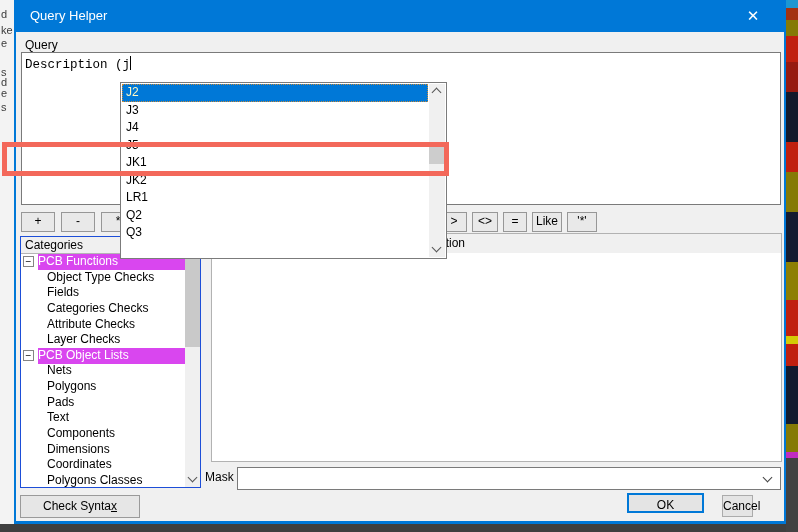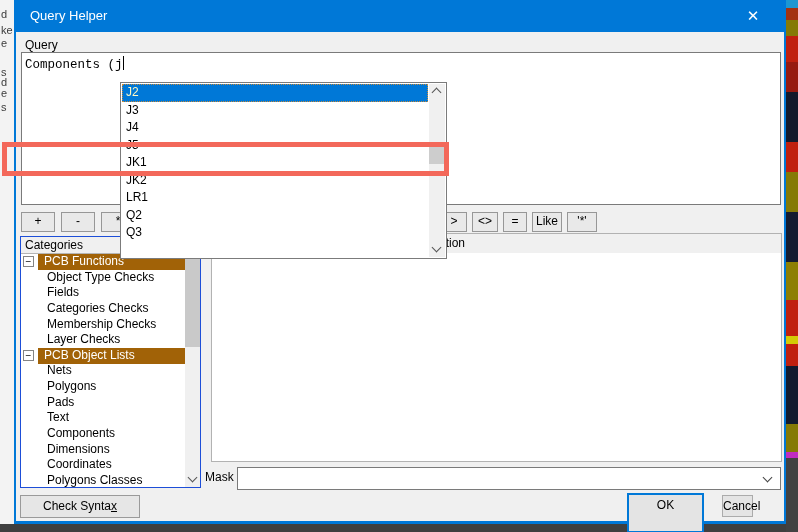--- a/index.html
+++ b/index.html
@@ -52,38 +52,38 @@
 
   
   .annotation { position:absolute; left:2px; top:142px; width:447px; height:34px; border:5px solid #f3685a; z-index:40; }
 
   
   .cat-panel { position:absolute; left:20px; top:236px; width:181px; height:252px; background:#fff; border:1px solid #1d4ed8; z-index:5; }
   .cat-header { position:absolute; left:0; top:0; width:179px; height:17px; background:#f0f0f0; border-bottom:1px solid #b5b5b5; font-size:12px; line-height:16px; padding-left:4px; color:#000; }
   .cat-rows { position:absolute; left:0; top:17px; right:15px; bottom:0; overflow:hidden; }
   .t-row { height:15.65px; line-height:15.65px; font-size:12px; color:#000; display:flex; align-items:center; white-space:nowrap; }
   .t-row .expand { width:11px; height:11px; min-width:11px; background:#fff; border:1px solid #848484; margin:0 4px 0 2px; font-size:10px; line-height:9px; text-align:center; color:#000; }
-  .t-row .g-label { flex:1; background:#a16207; color:#fff; padding-left:6px; }
+  .t-row .g-label { flex:1; background:#d946ef; color:#fff; padding-left:0; }
   .t-row.item { padding-left:26px; }
   .cat-sb { position:absolute; right:0; top:17px; bottom:0; width:15px; background:#f0f0f0; }
   .cat-thumb { position:absolute; left:0; top:5px; width:15px; height:88px; background:#c9c9c9; }
   .cat-sb .arr { position:absolute; left:0; bottom:0; width:15px; height:15px; }
 
   
   .desc-header { position:absolute; left:211px; top:233px; width:571px; height:21px; background:#f0f0f0; border:1px solid #b2b2b2; z-index:1; }
   .desc-header span { position:absolute; left:193px; top:2px; font-size:12px; color:#000; }
   .desc-content { position:absolute; left:211px; top:253px; width:571px; height:209px; background:#fff; border:1px solid #b2b2b2; border-top:none; z-index:1; }
 
   
   .mask-label { position:absolute; left:205px; top:470px; font-size:12px; color:#000; }
   .mask-combo { position:absolute; left:237px; top:467px; width:544px; height:23px; background:#fff; border:1px solid #7a7a7a; }
   .mask-combo .chev { left:auto; right:9px; top:6px; border-color:#444; }
   .btn { position:absolute; background:#e6e6e6; border:1px solid #9a9a9a; font-size:12px; text-align:center; color:#000; }
   .check-syntax { left:20px; top:495px; width:120px; height:23px; line-height:21px; }
-  .ok-btn { left:627px; top:493px; width:77px; height:40px; line-height:20px; border:2px solid #0078d7; background:#e4e4e4; }
+  .ok-btn { left:627px; top:493px; width:77px; height:20px; line-height:20px; border:2px solid #0078d7; background:#e4e4e4; }
   .cancel-btn { left:722px; top:495px; width:31px; height:22px; line-height:20px; border:1px solid #ababab; background:#e4e4e4; }
   .u { text-decoration:underline; }
 </style>
 </head>
 <body>
 
 <div id="screen">
 
   <div class="left-strip">
       <div class="frag" style="top: 8px;">d</div>
@@ -123,21 +123,21 @@
 
   <div class="titlebar">
     <span class="title-text">Query Helper</span>
     <div class="close-btn">
       <span>✕</span>
     </div>
   </div>
 
   <div class="query-label">Query</div>
   <div class="query-box">
-    <div class="query-text"><span>Components (j</span><span class="caret"></span></div>
+    <div class="query-text"><span>Description (j</span><span class="caret"></span></div>
   </div>
 
   <div class="ops left">
       <div class="op-btn" style="width: 34px;">+</div>
       <div class="op-btn" style="width: 34px;">-</div>
       <div class="op-btn" style="width: 34px;">*</div>
     </div>
   <div class="ops right">
       <div class="op-btn" style="width: 26px;">&gt;</div>
       <div class="op-btn" style="width: 26px;">&lt;&gt;</div>
@@ -149,21 +149,21 @@
   <div class="cat-panel">
     <div class="cat-header">Categories</div>
     <div class="cat-rows">
         <div class="t-row group">
           <div class="expand">−</div>
           <div class="g-label">PCB Functions</div>
         </div>
         <div class="t-row item">Object Type Checks</div>
         <div class="t-row item">Fields</div>
         <div class="t-row item">Categories Checks</div>
-        <div class="t-row item">Membership Checks</div>
+        <div class="t-row item">Attribute Checks</div>
         <div class="t-row item">Layer Checks</div>
         <div class="t-row group">
           <div class="expand">−</div>
           <div class="g-label">PCB Object Lists</div>
         </div>
         <div class="t-row item">Nets</div>
         <div class="t-row item">Polygons</div>
         <div class="t-row item">Pads</div>
         <div class="t-row item">Text</div>
         <div class="t-row item">Components</div>

